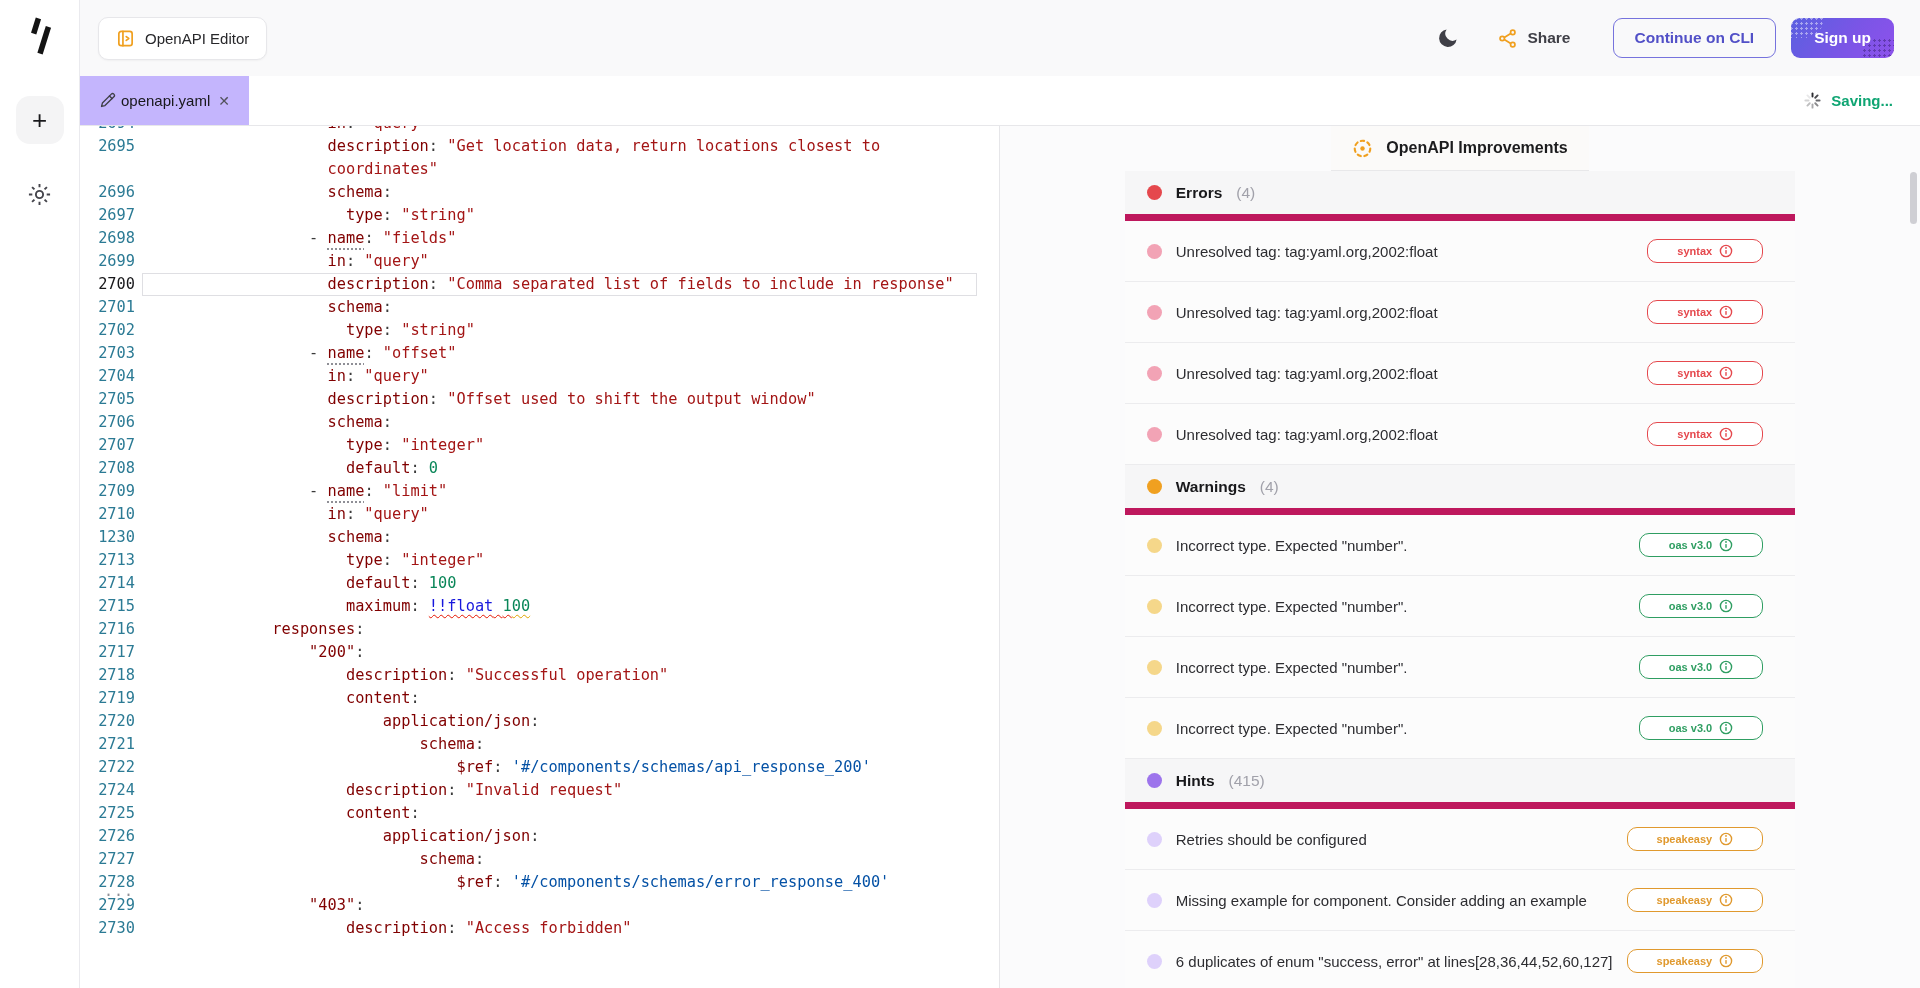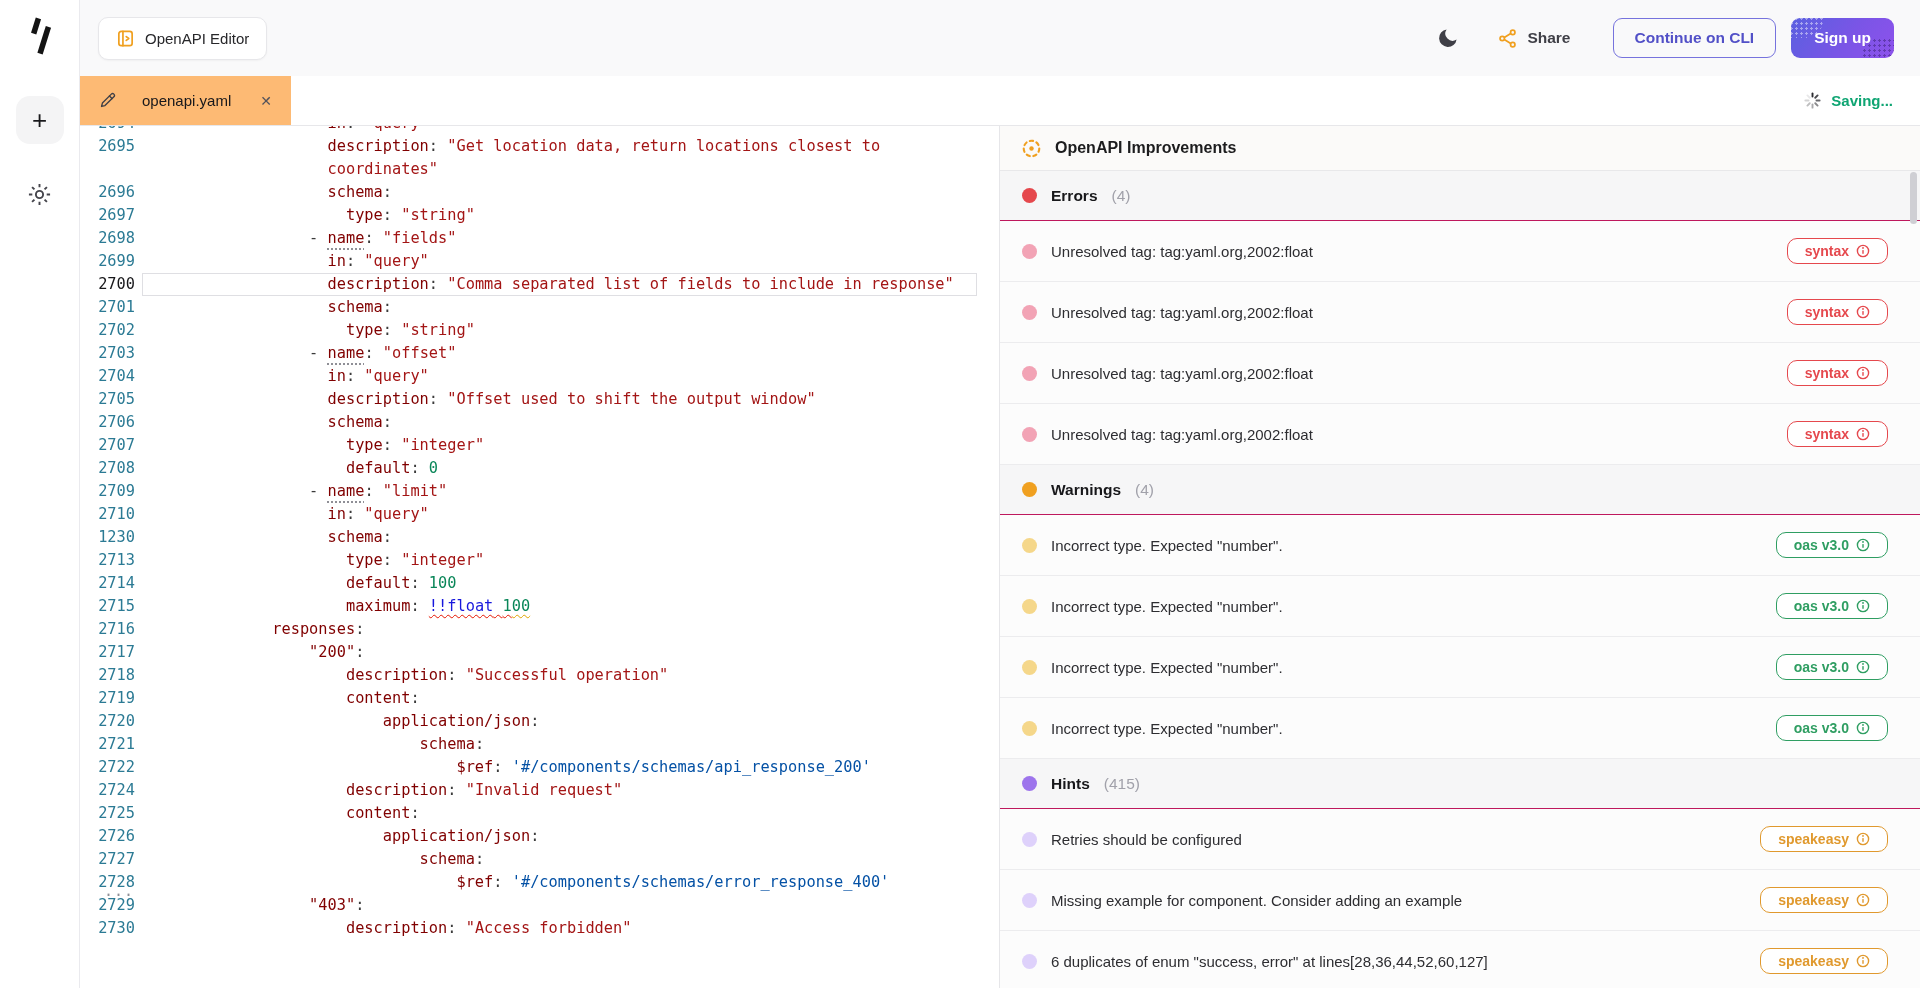--- a/index.html
+++ b/index.html
@@ -39,21 +39,21 @@
     background-image:radial-gradient(rgba(255,255,255,.9) 1px, transparent 1.2px);
     background-size:5px 5px; }
   .signup-btn i.tl { left:-2px; top:-2px; border-radius:0 0 18px 0; }
   .signup-btn i.br { right:-2px; bottom:-2px; border-radius:18px 0 0 0;
     background-image:radial-gradient(rgba(40,20,90,.8) 1px, transparent 1.2px); }
   .signup-btn span { position:relative; }
 
   
   .tabbar { height:50px; flex:none; background:#fff; border-bottom:1px solid #e7e7ea;
     display:flex; align-items:stretch; }
-  .tab { background:#fdba74; display:flex; align-items:center; gap:26px; padding:0 16px 0 19px;
+  .tab { background:#c4b5fd; display:flex; align-items:center; gap:5px; padding:0 16px 0 19px;
     font-size:15px; color:#18181b; cursor:pointer; }
   .tab .close { font-size:14px; color:#52525b; padding:2px 3px; cursor:pointer; }
   .saving { margin-left:auto; display:flex; align-items:center; gap:9px; padding-right:27px;
     color:#0fa573; font-weight:700; font-size:15px; }
   .spinner { width:19px; height:19px; animation:rot 1s steps(8) infinite; }
   @keyframes rot { to { transform:rotate(360deg);} }
 
   
   .workspace { flex:1; display:flex; min-height:0; background:#fff; }
 
@@ -79,32 +79,32 @@
   .p  { color:#3b3b3b; }
   .tg { color:#1818dd; }
   .r  { color:#0451a5; }
   .sqr { text-decoration:underline wavy #e51400 1px; text-underline-offset:3px; }
   .sqy { text-decoration:underline wavy #e0a300 1px; text-underline-offset:3px; }
   .tg.sqr { color:#1818dd; } .n.sqr,.n.sqy { color:#098658; }
 
   .vdivider { width:1px; flex:none; background:#e6e6e9; }
 
   
-  .panel { flex:1; display:flex; flex-direction:column; background:#fbfbfc; position:relative; min-width:0; }
+  .panel { flex:1; display:flex; flex-direction:column; background:#fbfbfc; position:relative; min-width:0;align-items:center; }
   .panel-header { height:45px; flex:none; background:#fbfaf9; border-bottom:1px solid #e8e8ea;
     display:flex; align-items:center; gap:13px; padding:0 21px; font-size:16px; font-weight:700; color:#1c1c1e; }
-  .sec-header { height:50px; flex:none; background:#f6f6f7; border-bottom:1px solid #be185d;
+  .sec-header { height:50px; flex:none; background:#f6f6f7; border-bottom:7px solid #be185d;
     display:flex; align-items:center; gap:14px; padding:0 22px; cursor:pointer; }
   .sec-header .lbl { font-size:15.5px; font-weight:700; color:#18181b; }
   .sec-header .cnt { font-size:15.5px; color:#a1a1aa; }
   .item { height:61px; flex:none; background:#fcfcfc; border-bottom:1px solid #ececee;
     display:flex; align-items:center; gap:14px; padding:0 32px 0 22px; font-size:15px; color:#2d2d31; cursor:pointer; }
   .dot { width:15px; height:15px; border-radius:50%; flex:none; }
   .badge { margin-left:auto; display:flex; align-items:center; gap:7px; border:1.5px solid currentColor;
-    border-radius:10px; padding:4px 17px; font-size:14px; font-weight:600; background:#fff; cursor:pointer; }
+    border-radius:10px; padding:4px 29px; font-size:11px; font-weight:600; background:#fff; cursor:pointer; }
   .scrollthumb { position:absolute; right:3px; top:46px; width:7px; height:52px; border-radius:4px;
     background:#cfcfd4; }
 </style>
 </head>
 <body>
 
 <div class="app">
 
   <aside class="sidebar">
     <svg class="logo" viewBox="0 0 30 38">

